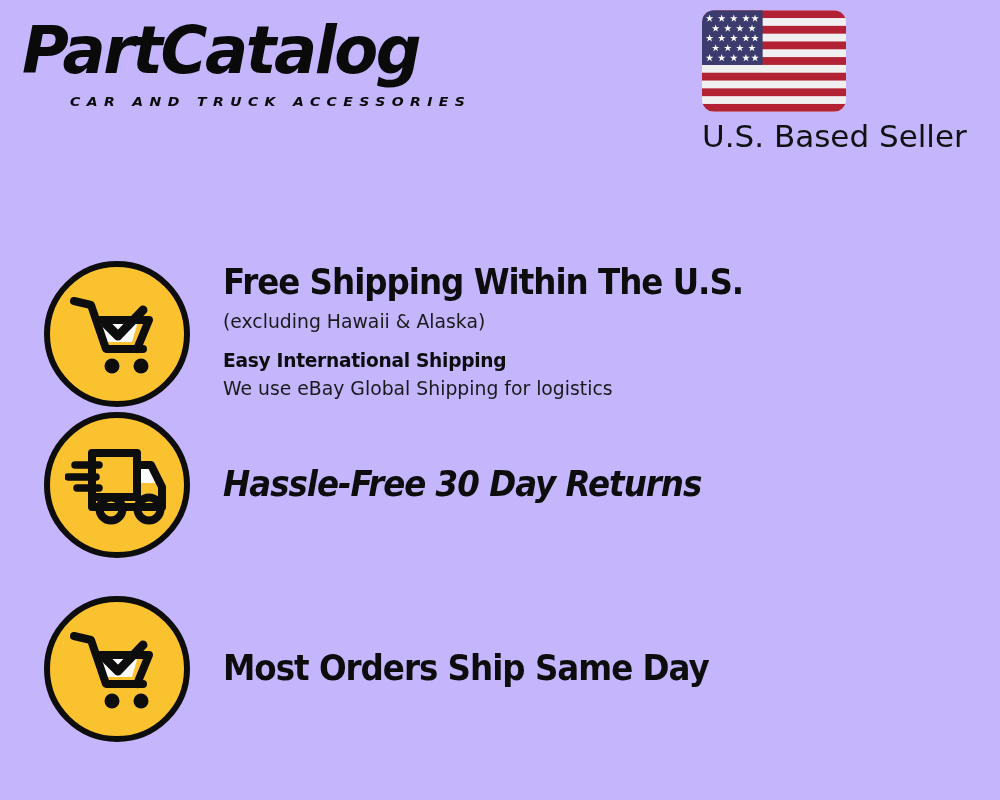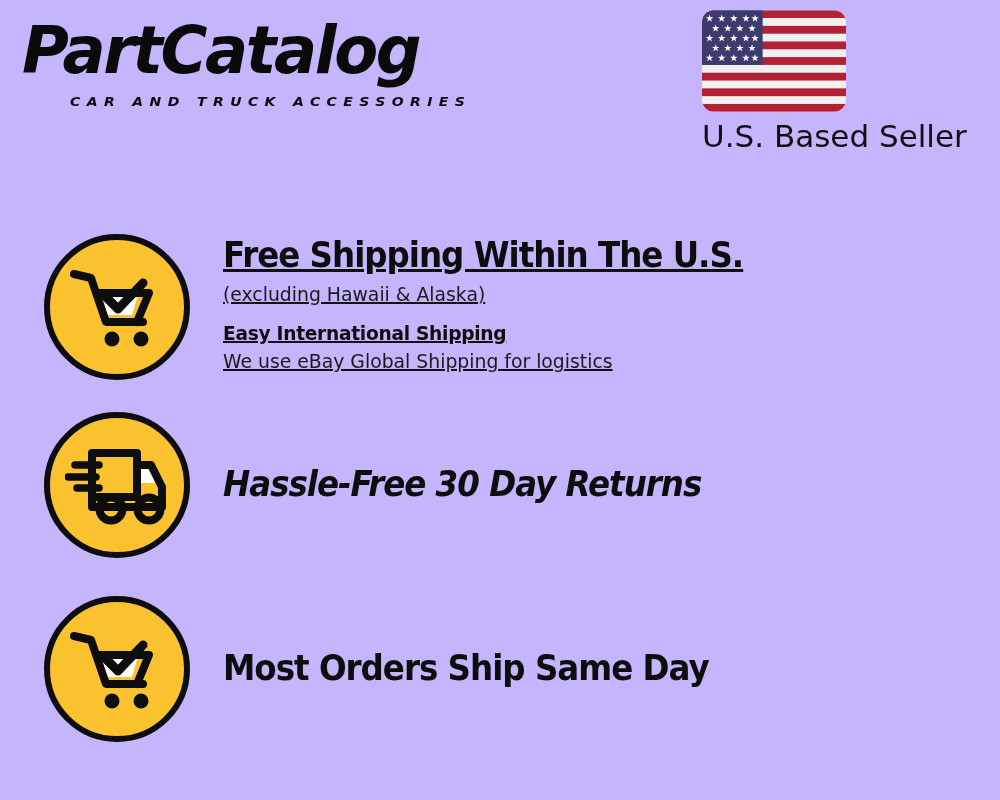--- a/index.html
+++ b/index.html
@@ -79,21 +79,21 @@
     left:0; top:232px;
     width:1000px;
   }
   .feature-row {
     position:absolute;
     left:44px;
     width:940px;
     display:flex;
     align-items:flex-start;
   }
-  .feature-row.r1 { top:2px;text-decoration:underline; }
+  .feature-row.r1 { top:29px; }
   .feature-row.r2 { top:180px;font-style:italic; }
   .feature-row.r3 { top:364px; }
 
   .badge {
     flex:0 0 auto;
     width:146px; height:146px;
     border-radius:50%;
     background:#F9C22E;
     border:6px solid #0d0d0d;
     display:flex;

